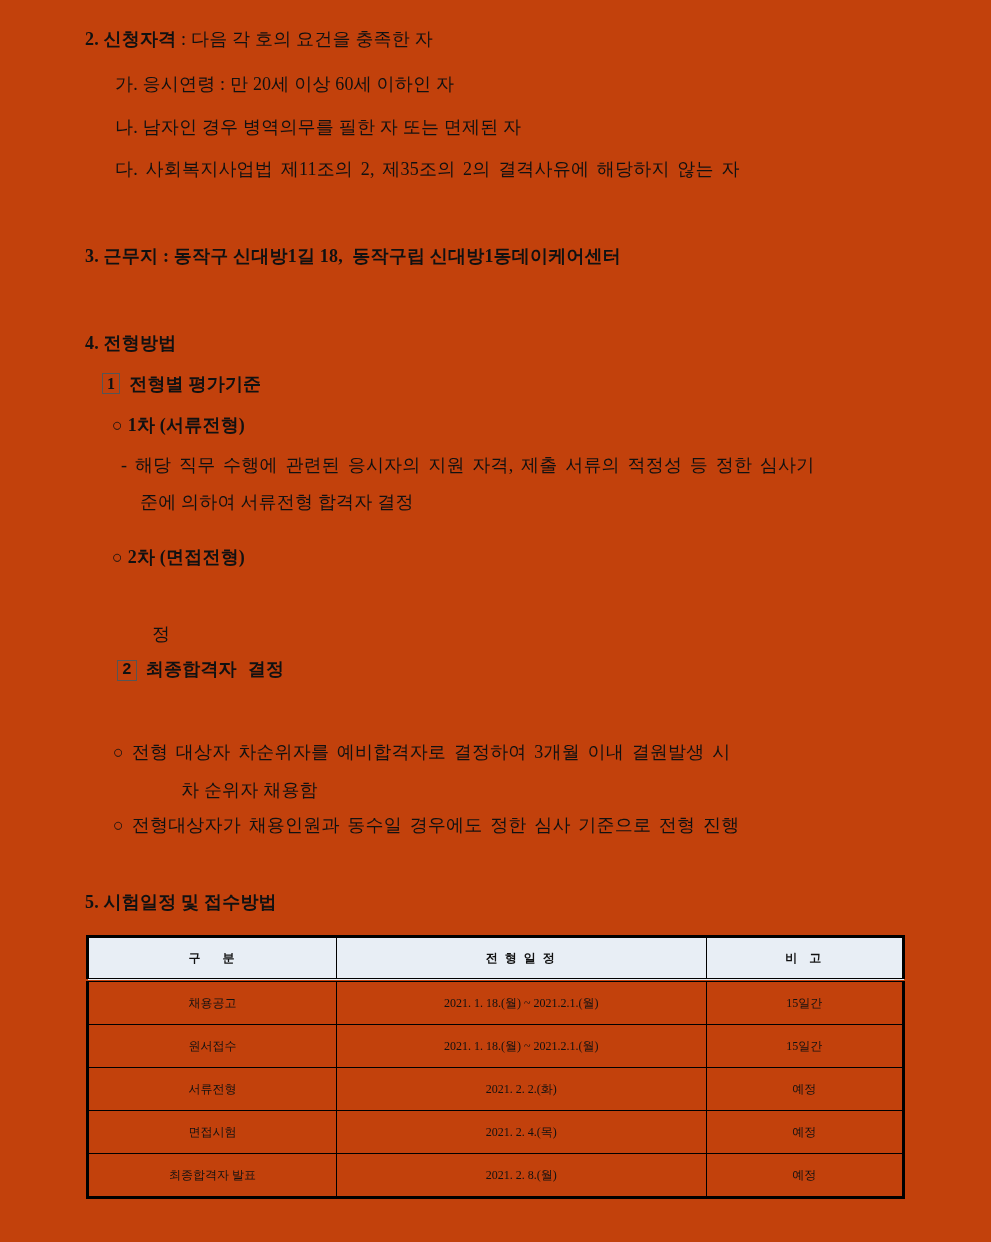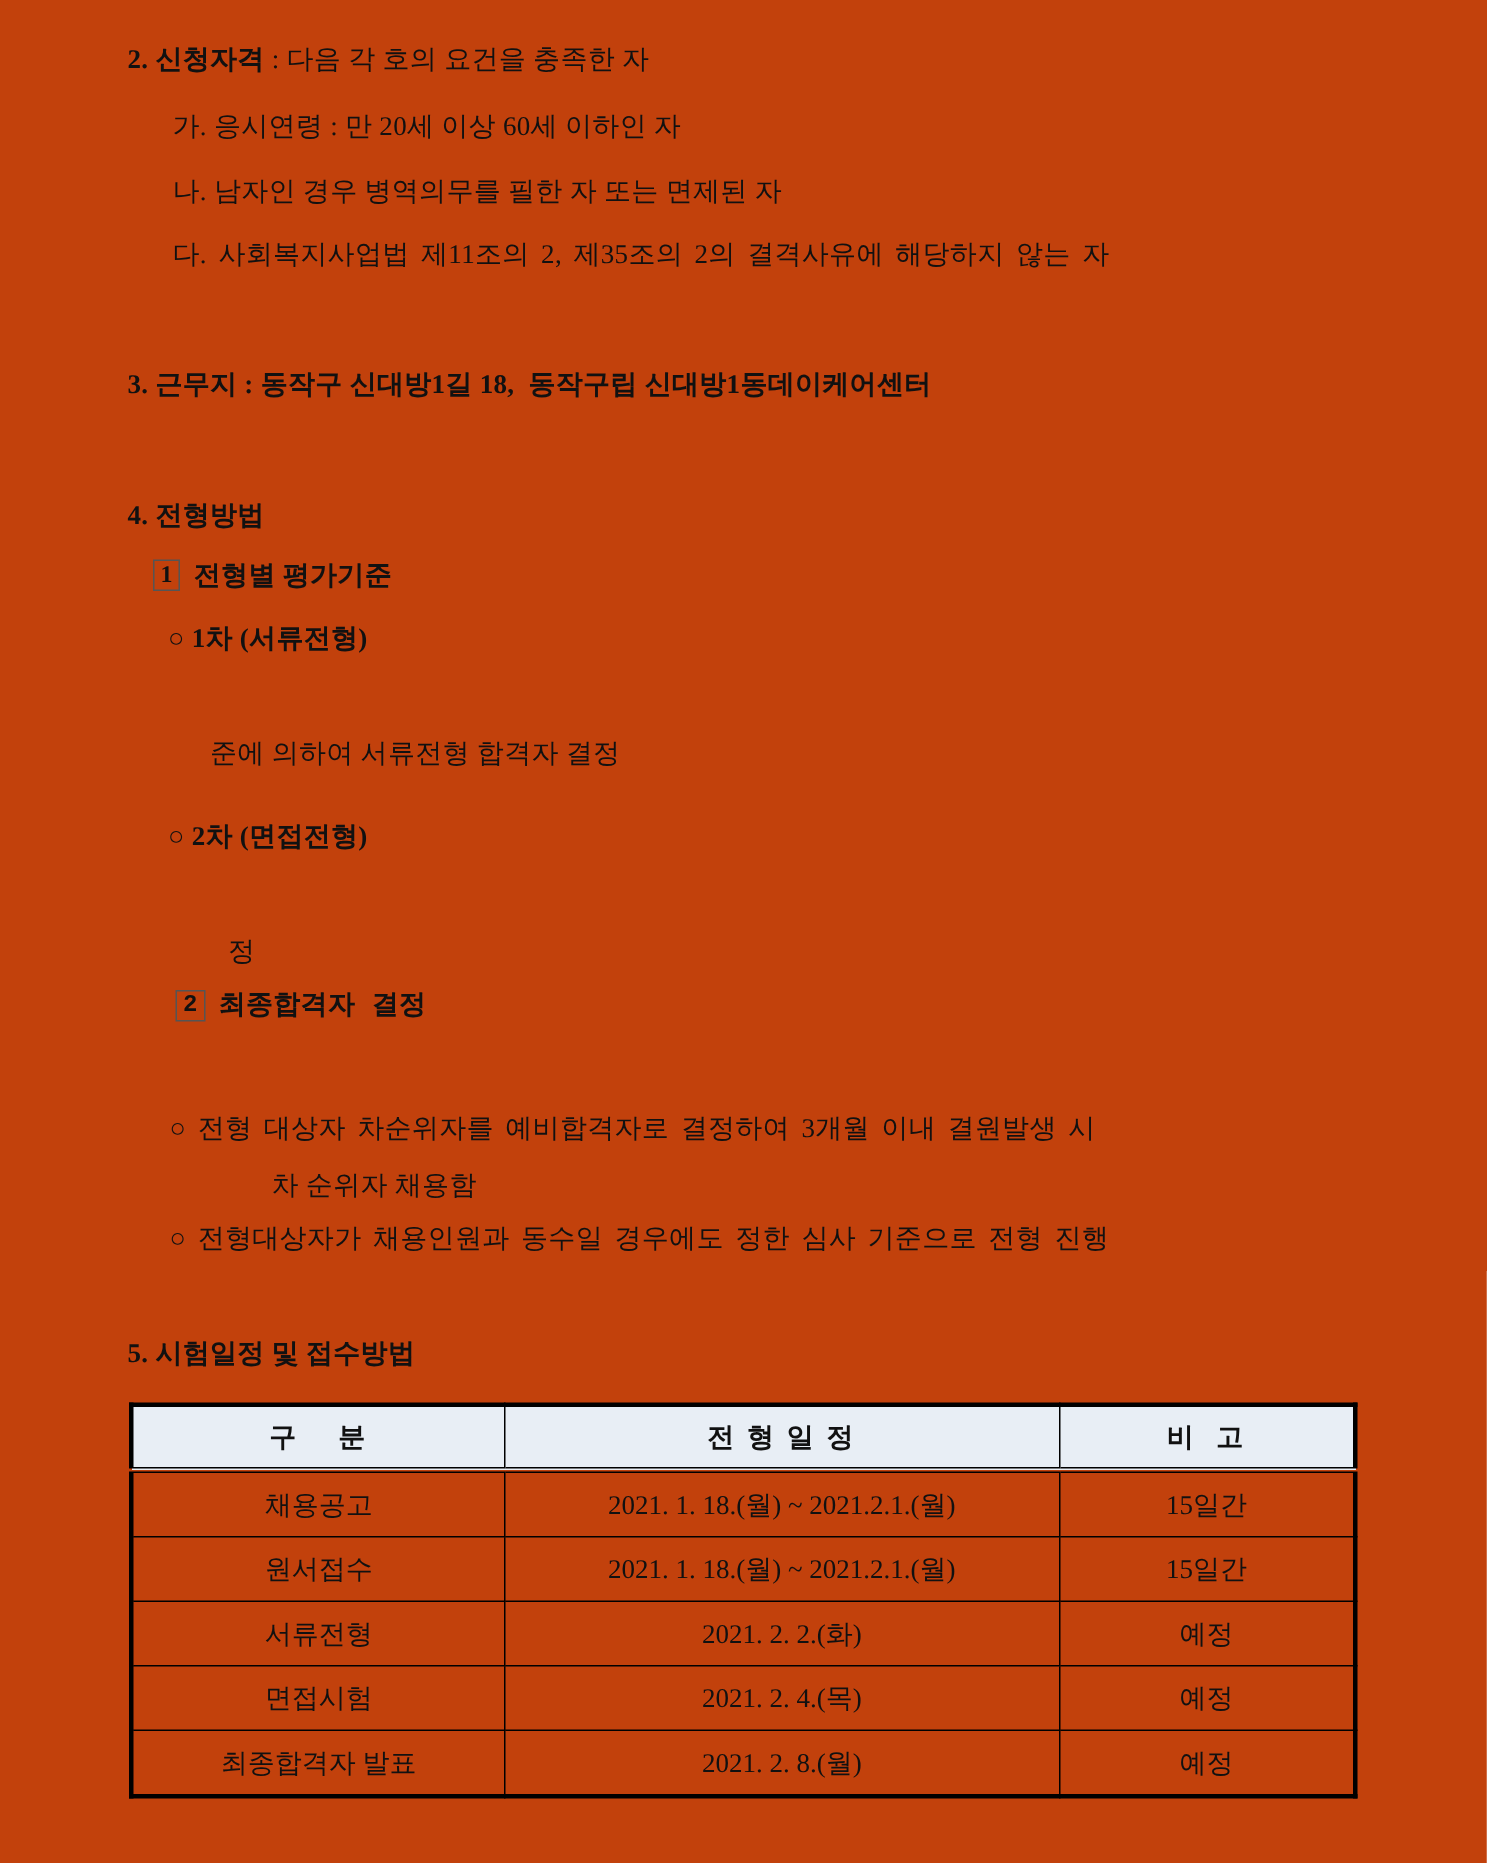--- a/index.html
+++ b/index.html
@@ -33,21 +33,21 @@
     font-size: 16px;
     line-height: 19px;
     vertical-align: 1px;
   }
   table.sched {
     position: absolute;
     left: 86px; top: 935px;
     width: 819px;
     border-collapse: collapse;
     table-layout: fixed;
-    font-size: 18px;
+    font-size: 12px;
     color: #111111;
   }
   table.sched { border: 3px solid #000; }
   table.sched th, table.sched td {
     border: 1px solid #000;
     text-align: center;
     vertical-align: middle;
     white-space: pre;
     padding: 0;
   }
@@ -70,20 +70,21 @@
   <div class="line" style="left:115px; top:117px;">나. 남자인 경우 병역의무를 필한 자 또는 면제된 자</div>
   <div class="line j" style="left:115px; top:159px;">다. 사회복지사업법 제11조의 2, 제35조의 2의 결격사유에 해당하지 않는 자</div>
 
   <div class="line b" style="left:85px; top:246px;">3. 근무지 : 동작구 신대방1길 18,  동작구립 신대방1동데이케어센터</div>
 
   <div class="line b" style="left:85px; top:333px;text-align:center;">4. 전형방법</div>
 
   <div class="line" style="left:102px; top:373px;"><span class="numbox">1</span><span class="b">전형별 평가기준</span></div>
 
   <div class="line b" style="left:112px; top:415px;">○ 1차 (서류전형)</div>
+  <div class="line j" style="left:121px; top:455px;">- 해당 직무 수행에 관련된 응시자의 지원 자격, 제출 서류의 적정성 등 정한 심사기</div>
   <div class="line" style="left:140px; top:492px;">준에 의하여 서류전형 합격자 결정</div>
 
   <div class="line b" style="left:112px; top:547px;">○ 2차 (면접전형)</div>
   <div class="line" style="left:152px; top:624px;">정</div>
 
   <div class="line" style="left:117px; top:660px;font-family:Liberation Mono, monospace;"><span class="numbox">2</span><span class="b">최종합격자 결정</span></div>
 
   <div class="line j" style="left:113px; top:742px;">○ 전형 대상자 차순위자를 예비합격자로 결정하여 3개월 이내 결원발생 시</div>
   <div class="line" style="left:141px; top:780px;margin-left:40px;">차 순위자 채용함</div>
   <div class="line j" style="left:113px; top:815px;">○ 전형대상자가 채용인원과 동수일 경우에도 정한 심사 기준으로 전형 진행</div>

